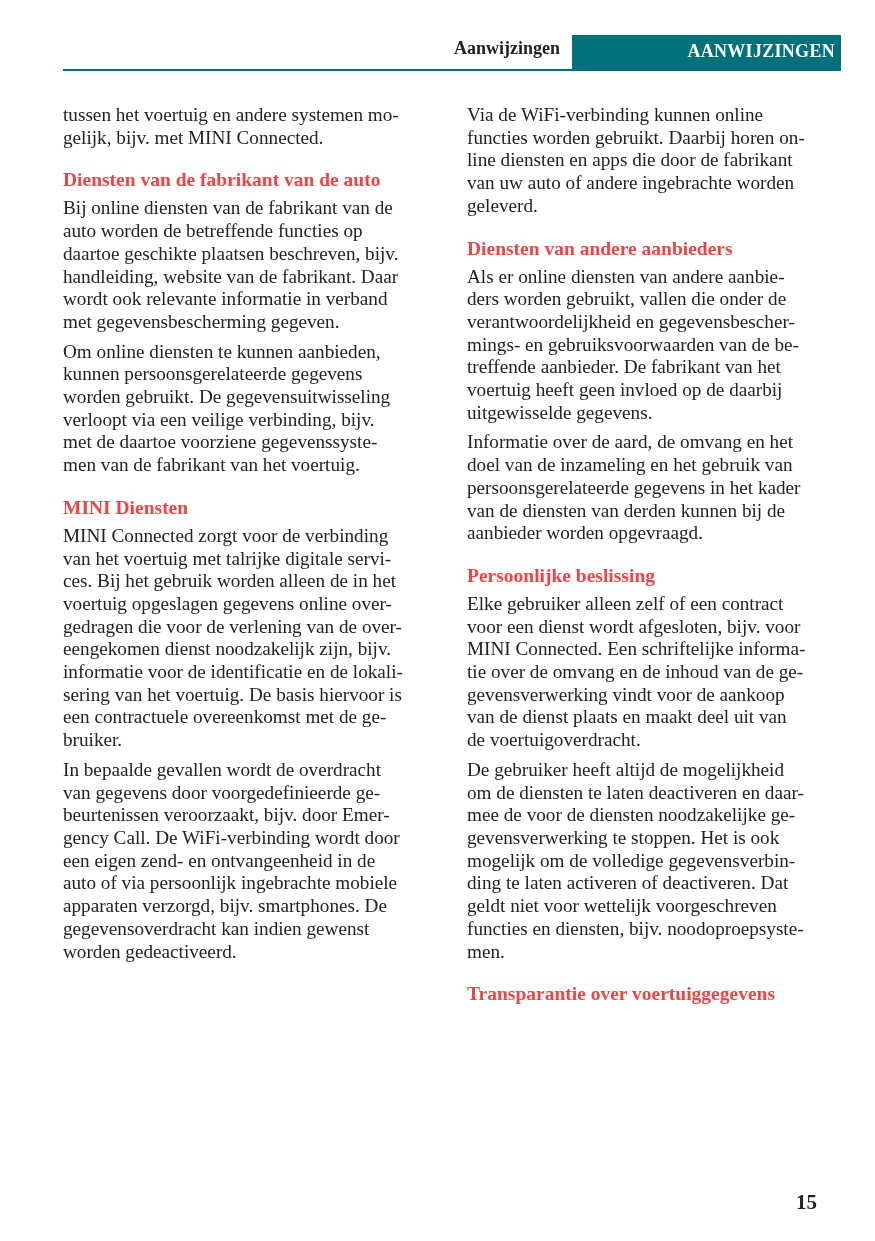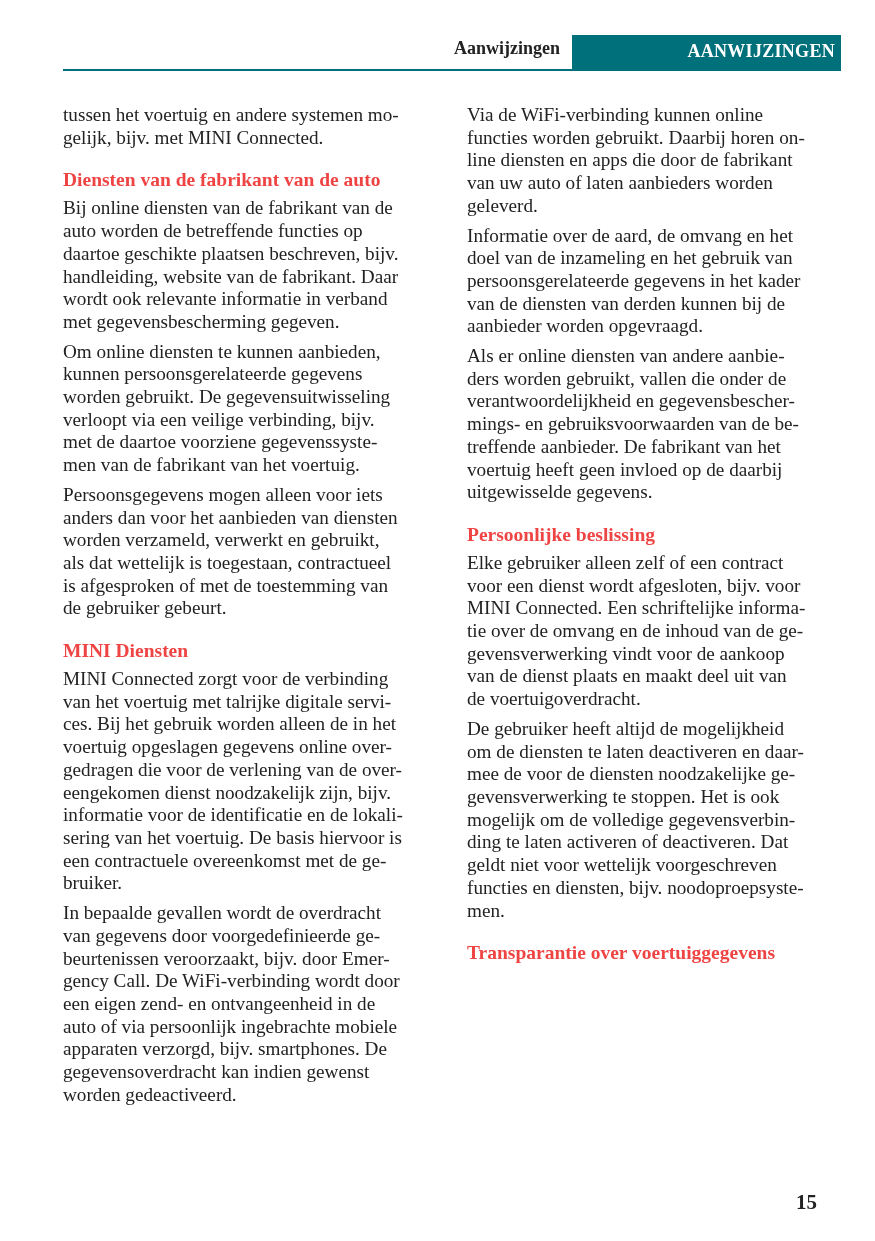--- a/index.html
+++ b/index.html
@@ -105,26 +105,20 @@
 daartoe geschikte plaatsen beschreven, bijv.
 handleiding, website van de fabrikant. Daar
 wordt ook relevante informatie in verband
 met gegevensbescherming gegeven.</p>
   <p>Om online diensten te kunnen aanbieden,
 kunnen persoonsgerelateerde gegevens
 worden gebruikt. De gegevensuitwisseling
 verloopt via een veilige verbinding, bijv.
 met de daartoe voorziene gegevenssyste-
 men van de fabrikant van het voertuig.</p>
-  <p>Persoonsgegevens mogen alleen voor iets
-anders dan voor het aanbieden van diensten
-worden verzameld, verwerkt en gebruikt,
-als dat wettelijk is toegestaan, contractueel
-is afgesproken of met de toestemming van
-de gebruiker gebeurt.</p>
 
   <h2>MINI Diensten</h2>
   <p>MINI Connected zorgt voor de verbinding
 van het voertuig met talrijke digitale servi-
 ces. Bij het gebruik worden alleen de in het
 voertuig opgeslagen gegevens online over-
 gedragen die voor de verlening van de over-
 eengekomen dienst noodzakelijk zijn, bijv.
 informatie voor de identificatie en de lokali-
 sering van het voertuig. De basis hiervoor is
@@ -138,35 +132,36 @@
 auto of via persoonlijk ingebrachte mobiele
 apparaten verzorgd, bijv. smartphones. De
 gegevensoverdracht kan indien gewenst
 worden gedeactiveerd.</p>
 </div>
 
 <div class="col col-right">
   <p>Via de WiFi-verbinding kunnen online
 functies worden gebruikt. Daarbij horen on-
 line diensten en apps die door de fabrikant
-van uw auto of laten aanbieders worden
+van uw auto of andere ingebrachte worden
 geleverd.</p>
 
-  <p>Informatie over de aard, de omvang en het
-doel van de inzameling en het gebruik van
-persoonsgerelateerde gegevens in het kader
-van de diensten van derden kunnen bij de
-aanbieder worden opgevraagd.</p>
+  <h2>Diensten van andere aanbieders</h2>
   <p>Als er online diensten van andere aanbie-
 ders worden gebruikt, vallen die onder de
 verantwoordelijkheid en gegevensbescher-
 mings- en gebruiksvoorwaarden van de be-
 treffende aanbieder. De fabrikant van het
 voertuig heeft geen invloed op de daarbij
 uitgewisselde gegevens.</p>
+  <p>Informatie over de aard, de omvang en het
+doel van de inzameling en het gebruik van
+persoonsgerelateerde gegevens in het kader
+van de diensten van derden kunnen bij de
+aanbieder worden opgevraagd.</p>
 
   <h2>Persoonlijke beslissing</h2>
   <p>Elke gebruiker alleen zelf of een contract
 voor een dienst wordt afgesloten, bijv. voor
 MINI Connected. Een schriftelijke informa-
 tie over de omvang en de inhoud van de ge-
 gevensverwerking vindt voor de aankoop
 van de dienst plaats en maakt deel uit van
 de voertuigoverdracht.</p>
   <p>De gebruiker heeft altijd de mogelijkheid

